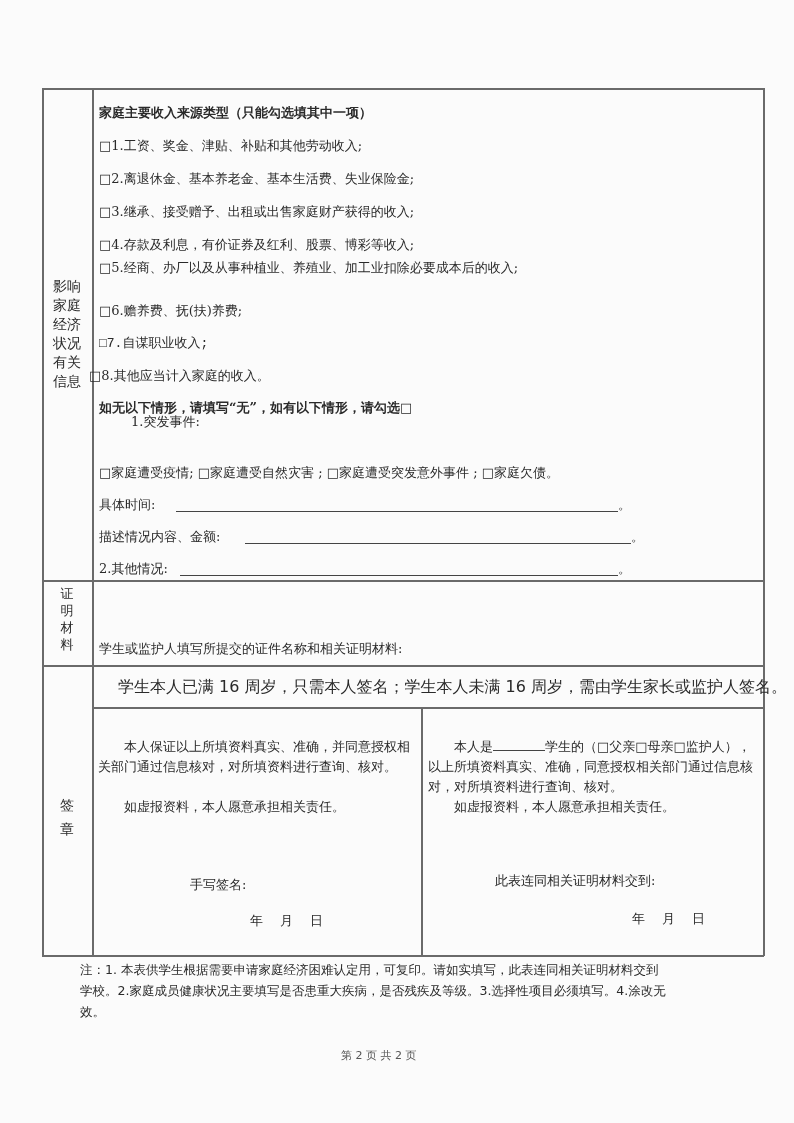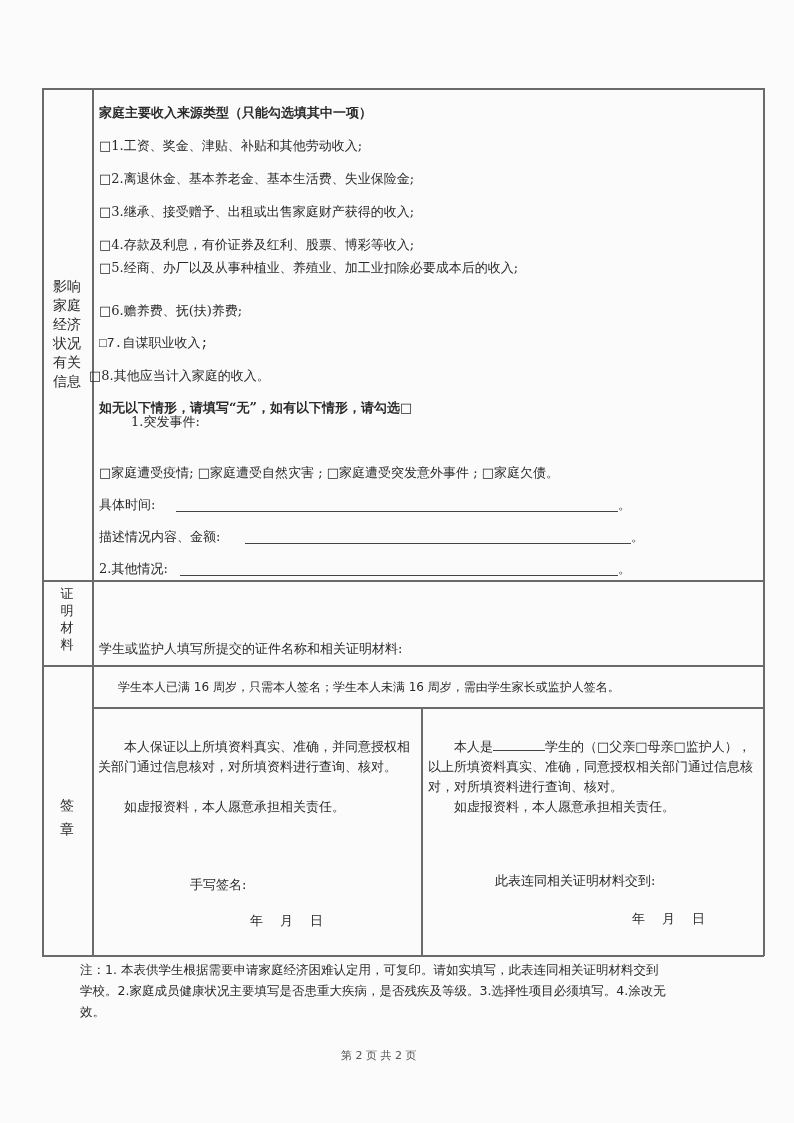--- a/index.html
+++ b/index.html
@@ -69,21 +69,21 @@
   <div>材</div>
   <div>料</div>
 </div>
 <div class="txt" style="left:99px; top:597px;margin-top:44px;">学生或监护人填写所提交的证件名称和相关证明材料:</div>
 
 <div class="label-col" style="left:47px; top:793px; line-height:24px;">
   <div>签</div>
   <div>章</div>
 </div>
 
-<div class="txt sans" style="left:118px; top:679px; font-size:12px;">学生本人已满 16 周岁，只需本人签名；学生本人未满 16 周岁，需由学生家长或监护人签名。</div>
+<div class="txt sans" style="left:118px; top:679px; font-size:16px;">学生本人已满 16 周岁，只需本人签名；学生本人未满 16 周岁，需由学生家长或监护人签名。</div>
 
 <div class="para" style="left:98px; top:737px; width:314px; text-indent:26px;">
   <span>本人保证以上所填资料真实、准确，并同意授权相关部门通过信息核对，对所填资料进行查询、核对。</span>
 </div>
 <div class="para" style="left:124px; top:797px;">
   <span>如虚报资料，本人愿意承担相关责任。</span>
 </div>
 <div class="txt" style="left:190px; top:877px;">手写签名:</div>
 <div class="txt" style="left:250px; top:913px; letter-spacing:2px;">年　月　日</div>
 

